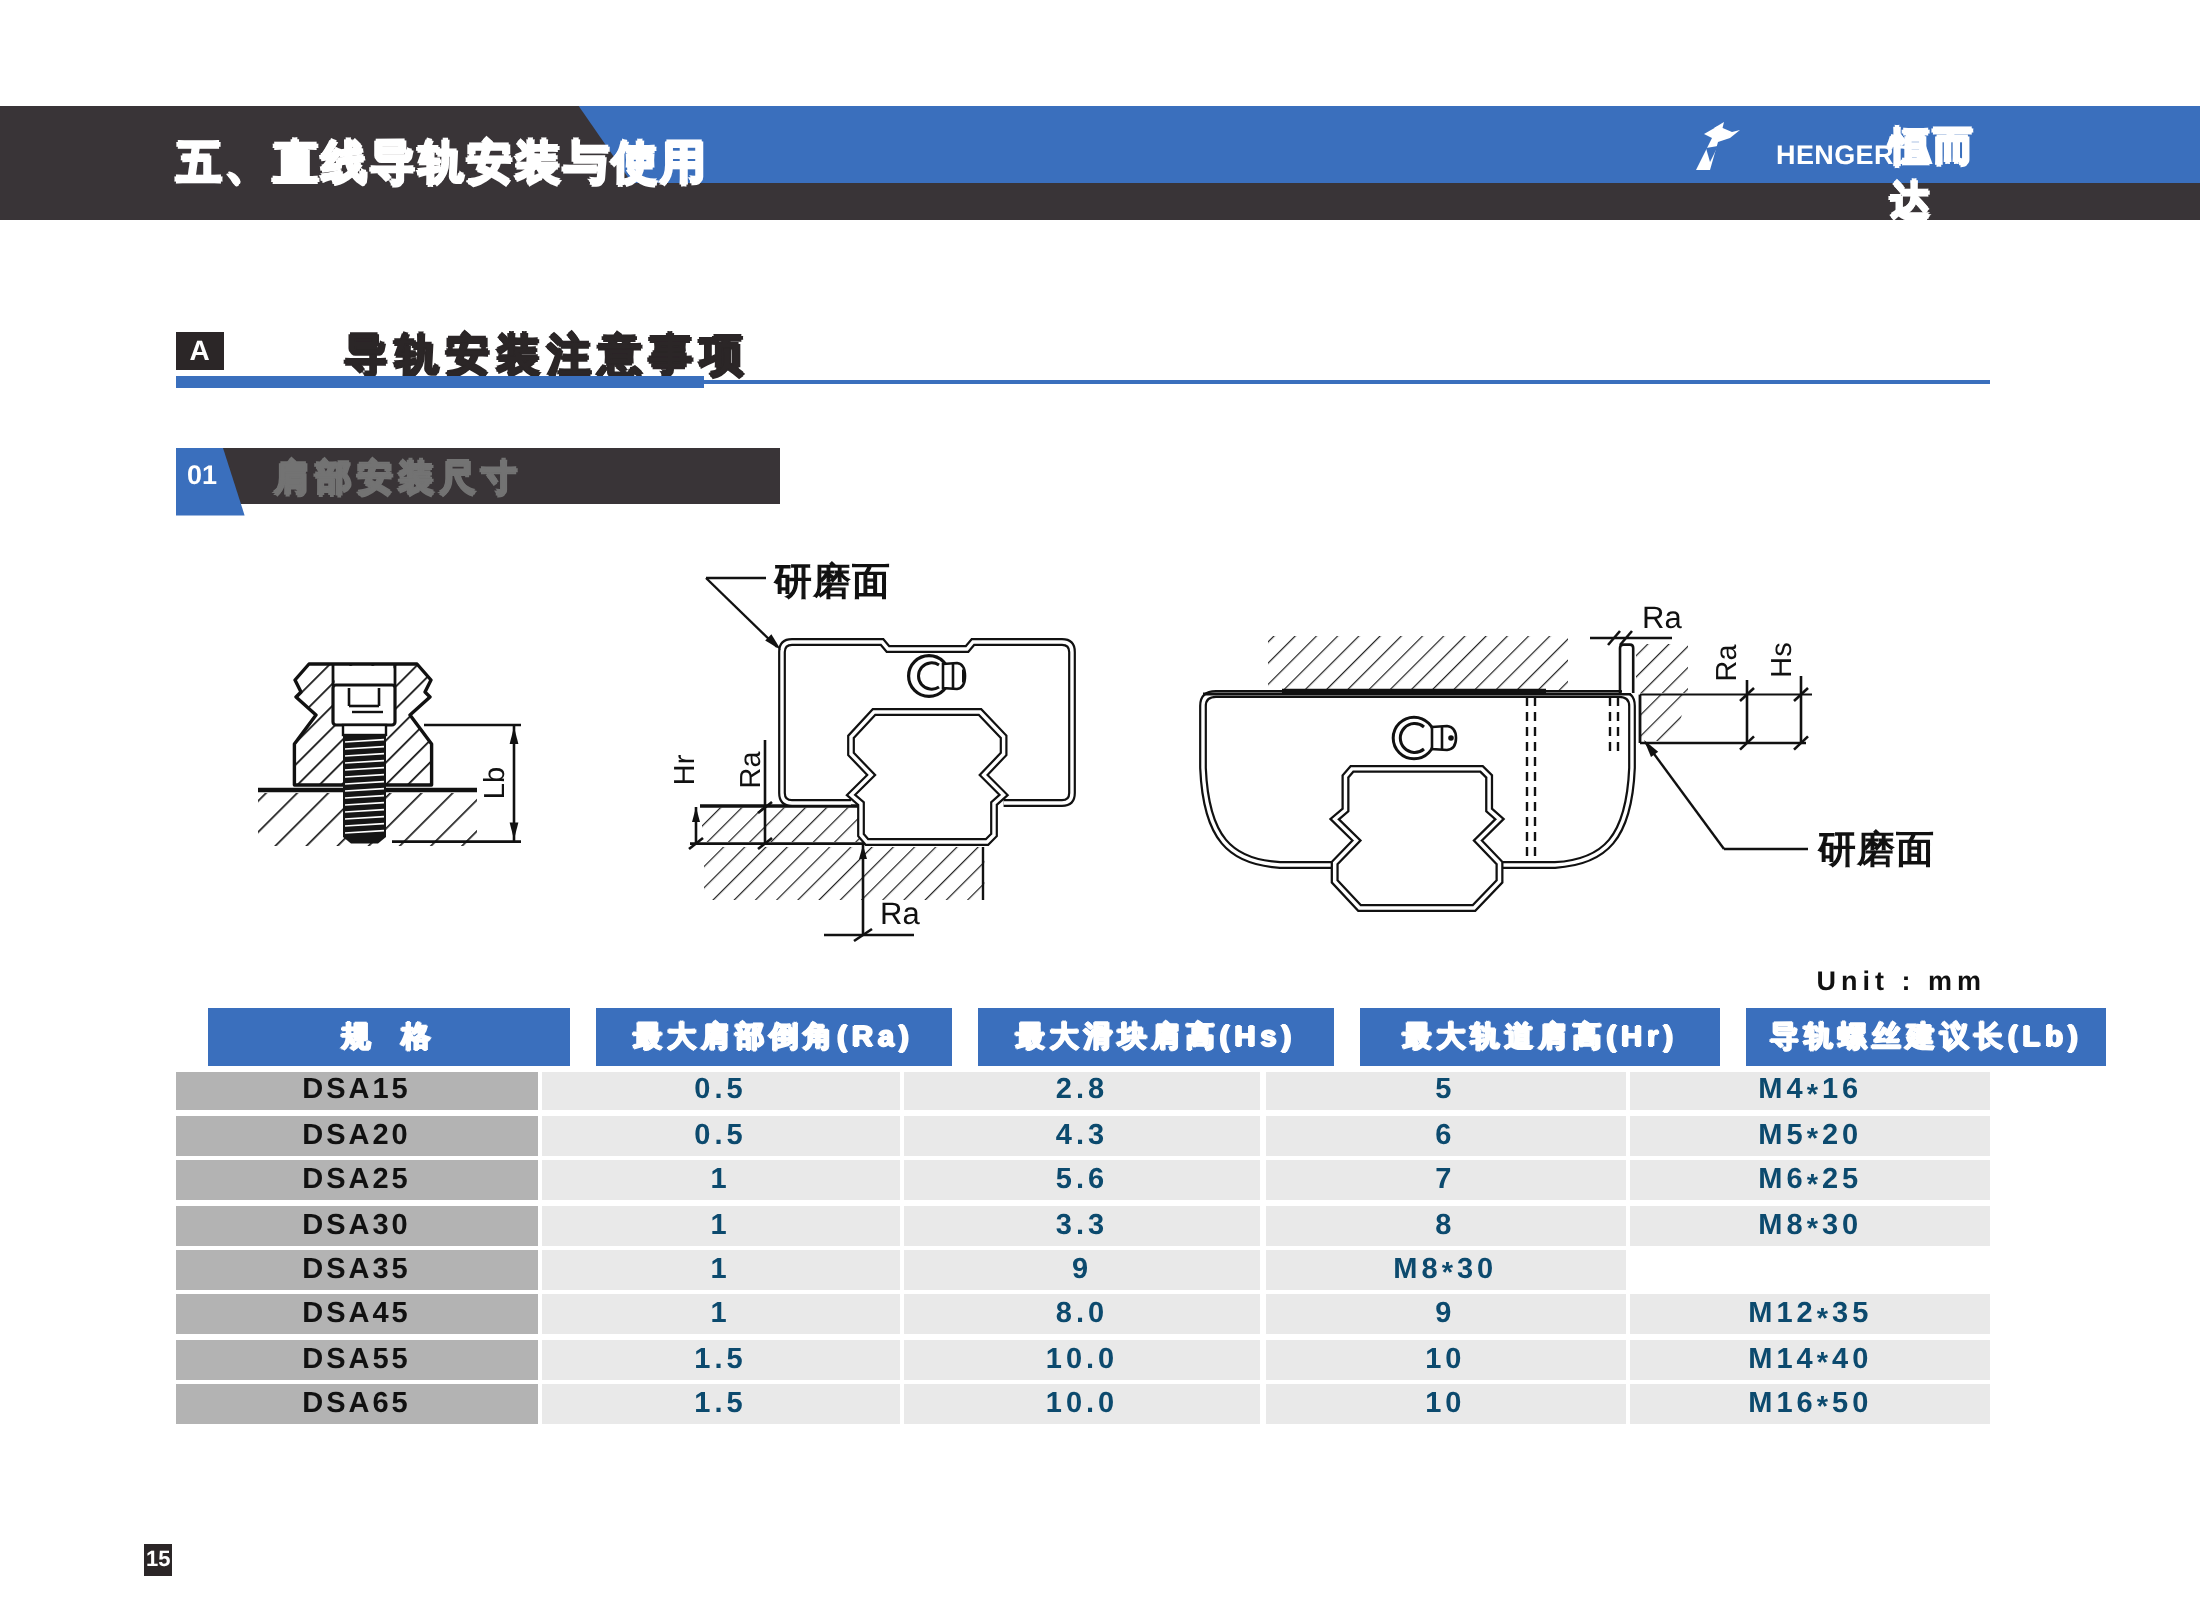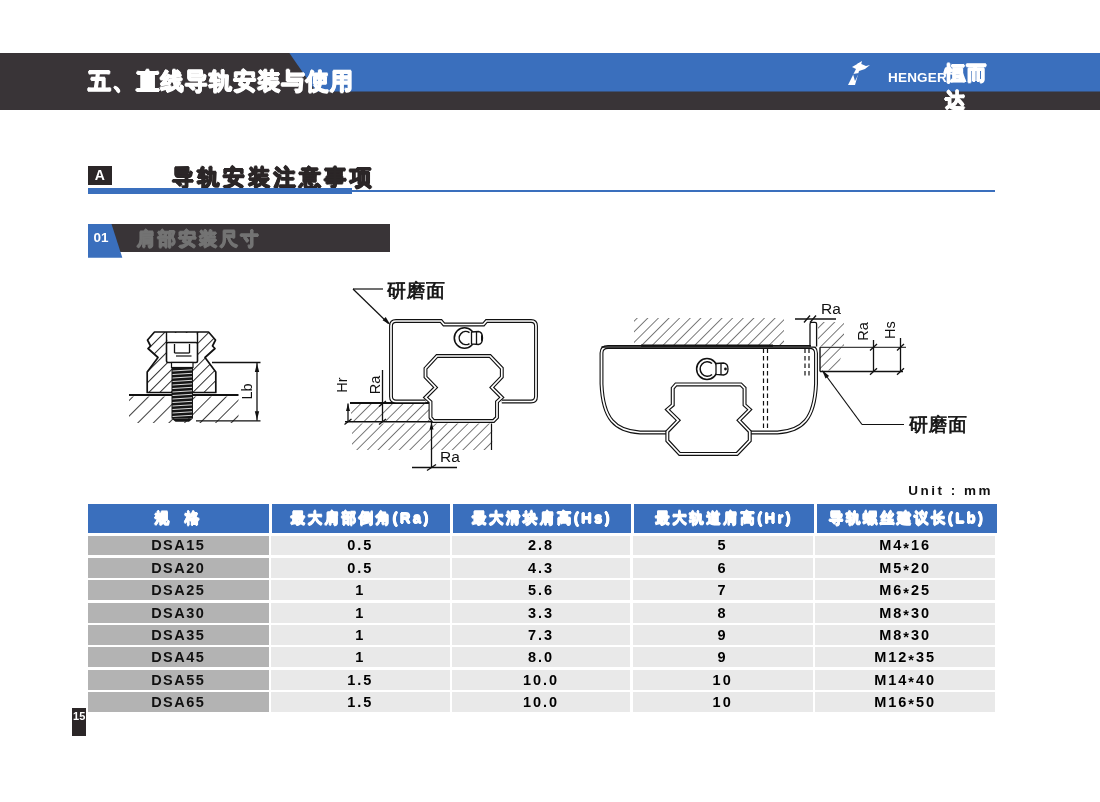--- a/index.html
+++ b/index.html
@@ -205,21 +205,21 @@
     <line x1="862" y1="424.5" x2="904" y2="424.5" stroke="#111" stroke-width="1.2"></line>
     <line x1="862" y1="424.5" x2="823" y2="371.5" stroke="#111" stroke-width="1.2"></line>
     <polygon points="822,370 829.1,375.9 825.5,378.5" fill="#111"></polygon>
     <text x="909" y="431" font-size="19" fill="#111" stroke="#111" stroke-width="0.7" style="letter-spacing:0.5px">研磨面</text>
   </g>
 </svg>
 
 <div class="abs" style="left:700px;top:483px;width:293px;text-align:right;font-size:13.5px;font-weight:bold;letter-spacing:2.5px;color:#111;">Unit : mm</div>
 
 <div class="abs" style="left:88px;top:504px;width:907px;">
-  <div style="display:grid;grid-template-columns:180.5px 178.5px 178px 180.3px 179.7px;column-gap:3px;">
+  <div style="display:grid;grid-template-columns:180.5px 178.5px 178px 180.3px 179.7px;column-gap:13px;margin-left:16px;">
     <div class="hc">规&nbsp;&nbsp;格</div>
       <div class="hc">最大肩部倒角(Ra)</div>
       <div class="hc">最大滑块肩高(Hs)</div>
       <div class="hc">最大轨道肩高(Hr)</div>
       <div class="hc">导轨螺丝建议长(Lb)</div>
   </div>
   <div class="trow">
       <div class="c1">DSA15</div>
       <div class="c2">0.5</div>
       <div class="c2">2.8</div>
@@ -243,21 +243,20 @@
   <div class="trow">
       <div class="c1">DSA30</div>
       <div class="c2">1</div>
       <div class="c2">3.3</div>
       <div class="c2">8</div>
       <div class="c2">M8<span class="ast">*</span>30</div>
     </div>
   <div class="trow">
       <div class="c1">DSA35</div>
       <div class="c2">1</div>
-      <div class="c2">7.3</div>
       <div class="c2">9</div>
       <div class="c2">M8<span class="ast">*</span>30</div>
     </div>
   <div class="trow">
       <div class="c1">DSA45</div>
       <div class="c2">1</div>
       <div class="c2">8.0</div>
       <div class="c2">9</div>
       <div class="c2">M12<span class="ast">*</span>35</div>
     </div>
@@ -276,18 +275,18 @@
       <div class="c2">M16<span class="ast">*</span>50</div>
     </div>
 </div>
 <style>
   .hc{height:29px;background:#3a6fbd;color:#fff;font-size:14.5px;font-weight:bold;letter-spacing:2.5px;text-shadow:0.6px 0 #fff,-0.6px 0 #fff,0 0.6px #fff,0 -0.6px #fff;
       display:flex;align-items:center;justify-content:center;}
   .trow{display:grid;grid-template-columns:180.5px 178.5px 178px 180.3px 179.7px;column-gap:2.5px;margin-top:2.5px;}
   .trow:first-of-type{margin-top:2.8px;}
   .c1{height:19.9px;background:#b3b3b3;color:#111;font-size:14.5px;font-weight:bold;letter-spacing:1.5px;
       display:flex;align-items:center;justify-content:center;}
-  .c2{height:19.9px;background:#e9e9e9;color:#000000;font-size:14.5px;font-weight:bold;letter-spacing:2px;
+  .c2{height:19.9px;background:#e9e9e9;color:#0c4a6e;font-size:14.5px;font-weight:bold;letter-spacing:2px;
       display:flex;align-items:center;justify-content:center;}
 </style>
 
-<div class="abs" style="left:71.8px;top:708px;width:14.7px;height:28px;background:#2b2627;color:#fff;
+<div class="abs" style="left:71.8px;top:772px;width:14.7px;height:16px;background:#2b2627;color:#fff;
      font-size:11px;font-weight:bold;text-align:center;line-height:16px;">15</div>
 
 </body></html>

